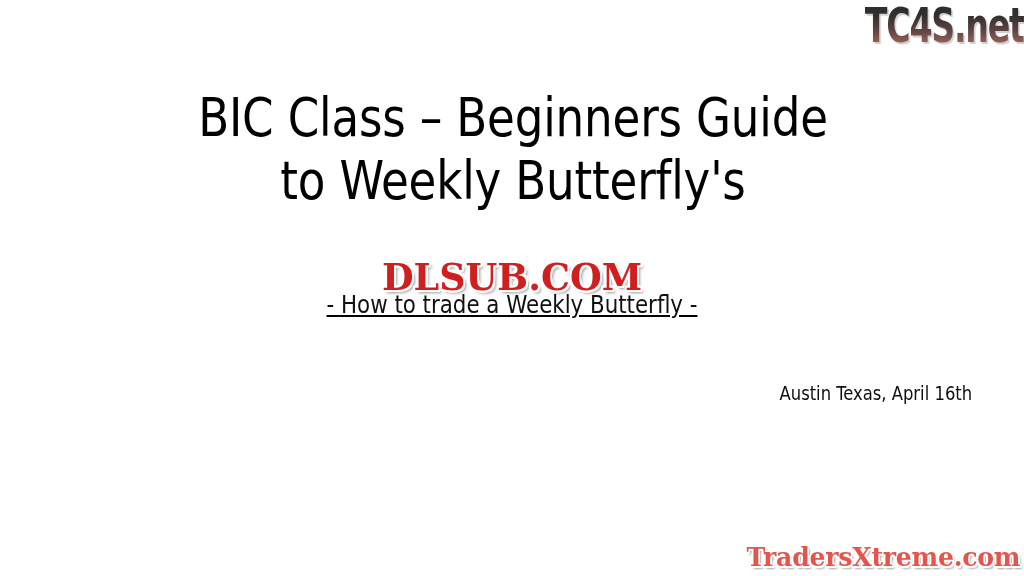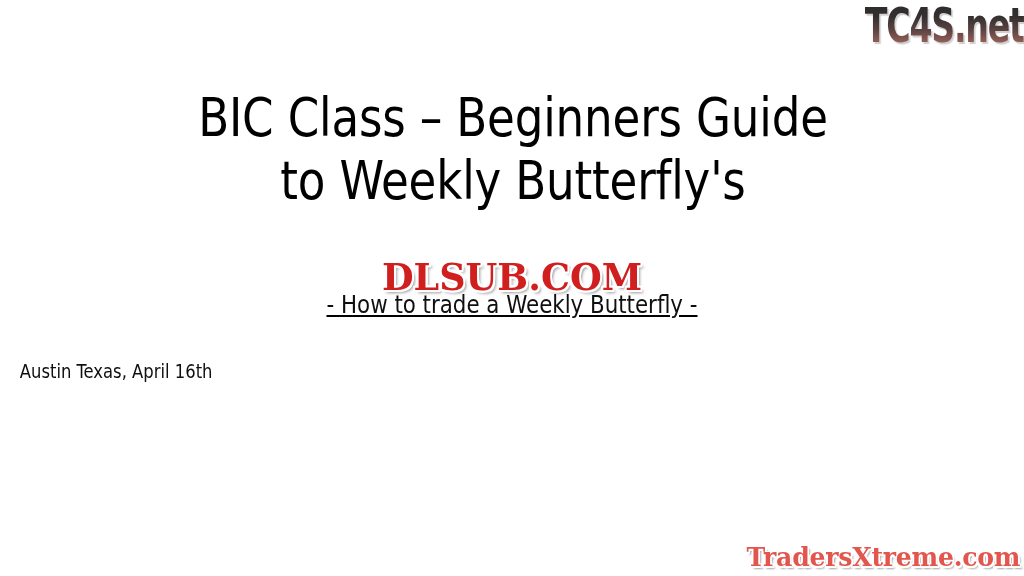--- a/index.html
+++ b/index.html
@@ -54,24 +54,24 @@
     font-family: "DejaVu Sans Condensed", "Liberation Sans Narrow", "Liberation Sans", sans-serif;
     font-size: 25px;
     font-weight: 400;
     color: #0f0f0f;
     margin: 0;
     transform: scaleX(0.95);
   }
 
   .location-block {
     position: absolute;
-    top: 360px;
+    top: 382px;
     left: 0;
     width: 992px;
-    text-align: left;
+    text-align: right;
   }
   .slide-location {
     font-family: "DejaVu Sans Condensed", "Liberation Sans Narrow", "Liberation Sans", sans-serif;
     font-size: 19px;
     font-weight: 400;
     color: #0f0f0f;
     margin: 0;
     transform: scaleX(0.96);
   }
 

